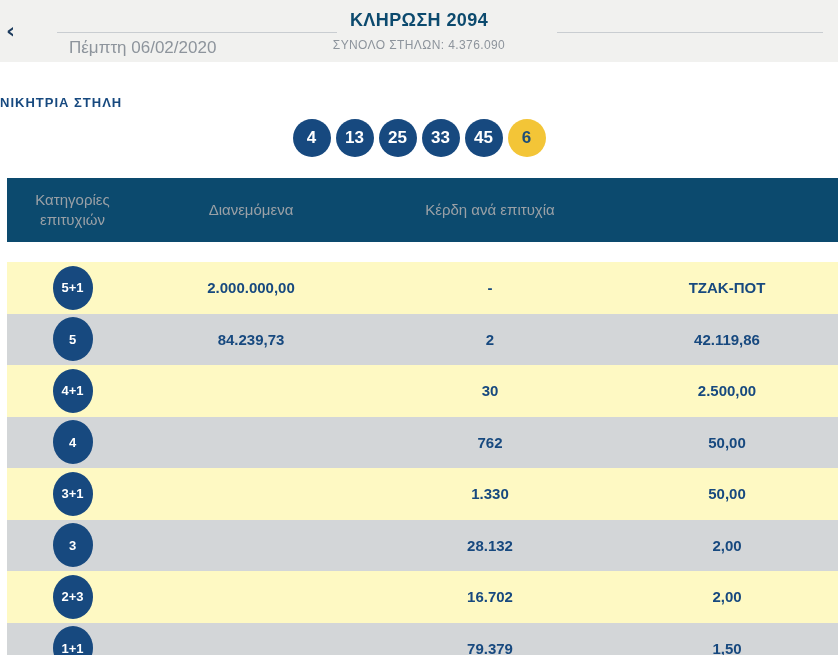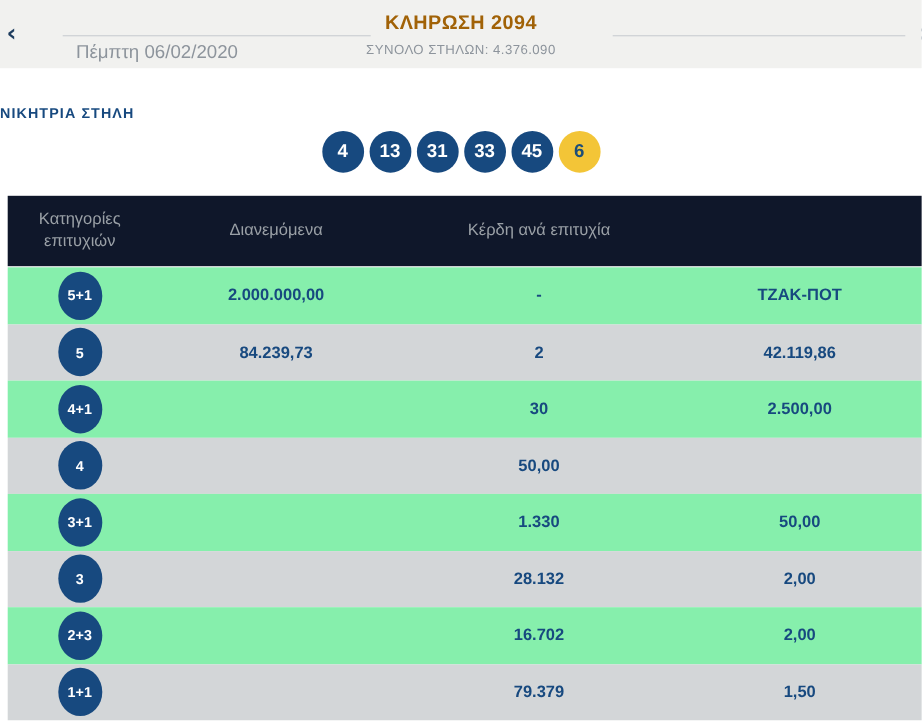--- a/index.html
+++ b/index.html
@@ -12,41 +12,41 @@
   .chev { position:absolute; top:20px; font-size:22px; font-weight:bold;
     color:#1d3c5e; cursor:pointer; line-height:22px; background:none; border:none;
     font-family:"DejaVu Sans", sans-serif; }
   .chev-left { left:6px; }
   .chev-right { right:-7px; }
   .rule { position:absolute; top:32px; height:1px; background:#c9cdd1; }
   .rule-left { left:57px; width:280px; }
   .rule-right { left:557px; width:266px; }
   .draw-date { position:absolute; left:57px; top:38px; font-size:17px; color:#8d949c;margin-left:12px; }
   .titleblock { position:absolute; left:0; right:0; top:0; text-align:center; }
-  .draw-title { margin-top:10px; font-size:18px; font-weight:bold; color:#a16207;
+  .draw-title { margin-top:10px; font-size:18px; font-weight:bold; color:#0c4a6e;
     letter-spacing:.4px; }
   .draw-subtitle { margin-top:7px; font-size:12px; color:#8d949c; letter-spacing:.4px; }
 
   
   .winning { position:absolute; left:0; right:0; top:95px; text-align:left; }
   .winning-label { font-size:13px; font-weight:bold; color:#17497f; letter-spacing:1px; }
   .balls { margin-top:9px; display:flex; justify-content:center; gap:5px; }
   .ball { width:38px; height:38px; border-radius:50%; background:#17497f; color:#fff;
     font-size:17px; font-weight:bold; display:flex; align-items:center;
     justify-content:center; }
   .ball.joker { background:#f3c537; color:#1d4e79; }
 
   
   .table { position:absolute; top:178px; left:0; width:838px; padding-left:7px; }
   .tgrid { display:grid; grid-template-columns:131px 226px 252px 222px; align-items:center; }
-  .thead { background:#0f172a; height:64px; margin-bottom:1px; }
+  .thead { background:#0c4a6e; height:64px; margin-bottom:20px; }
   .thead .cell { font-size:15px; color:#9aa0a6; text-align:center; line-height:20px;
     padding:0 14px; }
   .trow { height:51.5px; }
-  .trow.light { background:#86efac; }
+  .trow.light { background:#fef9c3; }
   .trow.dark  { background:#d3d6d8; }
   .trow .cell { text-align:center; font-size:15px; font-weight:bold; color:#17497f; }
   .badge { display:inline-flex; width:40px; height:44px; border-radius:50%;
     background:#17497f; color:#fff; font-size:13px; font-weight:bold;
     align-items:center; justify-content:center; }
 </style>
 </head>
 <body>
 
 <div class="page">
@@ -61,21 +61,21 @@
     </div>
     <div class="rule rule-right"></div>
     <button class="chev chev-right">›</button>
   </div>
 
   <div class="winning">
     <div class="winning-label">ΝΙΚΗΤΡΙΑ ΣΤΗΛΗ</div>
     <div class="balls">
         <div class="ball">4</div>
         <div class="ball">13</div>
-        <div class="ball">31</div>
+        <div class="ball">25</div>
         <div class="ball">33</div>
         <div class="ball">45</div>
         <div class="ball joker">6</div>
       </div>
   </div>
 
   <div class="table">
     <div class="tgrid thead">
       <div class="cell">Κατηγορίες επιτυχιών</div>
       <div class="cell">Διανεμόμενα</div>
@@ -104,20 +104,21 @@
     </div>
     <div class="cell"></div>
     <div class="cell">30</div>
     <div class="cell">2.500,00</div>
   </div>
         <div class="tgrid trow dark">
     <div class="cell">
       <span class="badge">4</span>
     </div>
     <div class="cell"></div>
+    <div class="cell">762</div>
     <div class="cell">50,00</div>
   </div>
         <div class="tgrid trow light">
     <div class="cell">
       <span class="badge">3+1</span>
     </div>
     <div class="cell"></div>
     <div class="cell">1.330</div>
     <div class="cell">50,00</div>
   </div>

